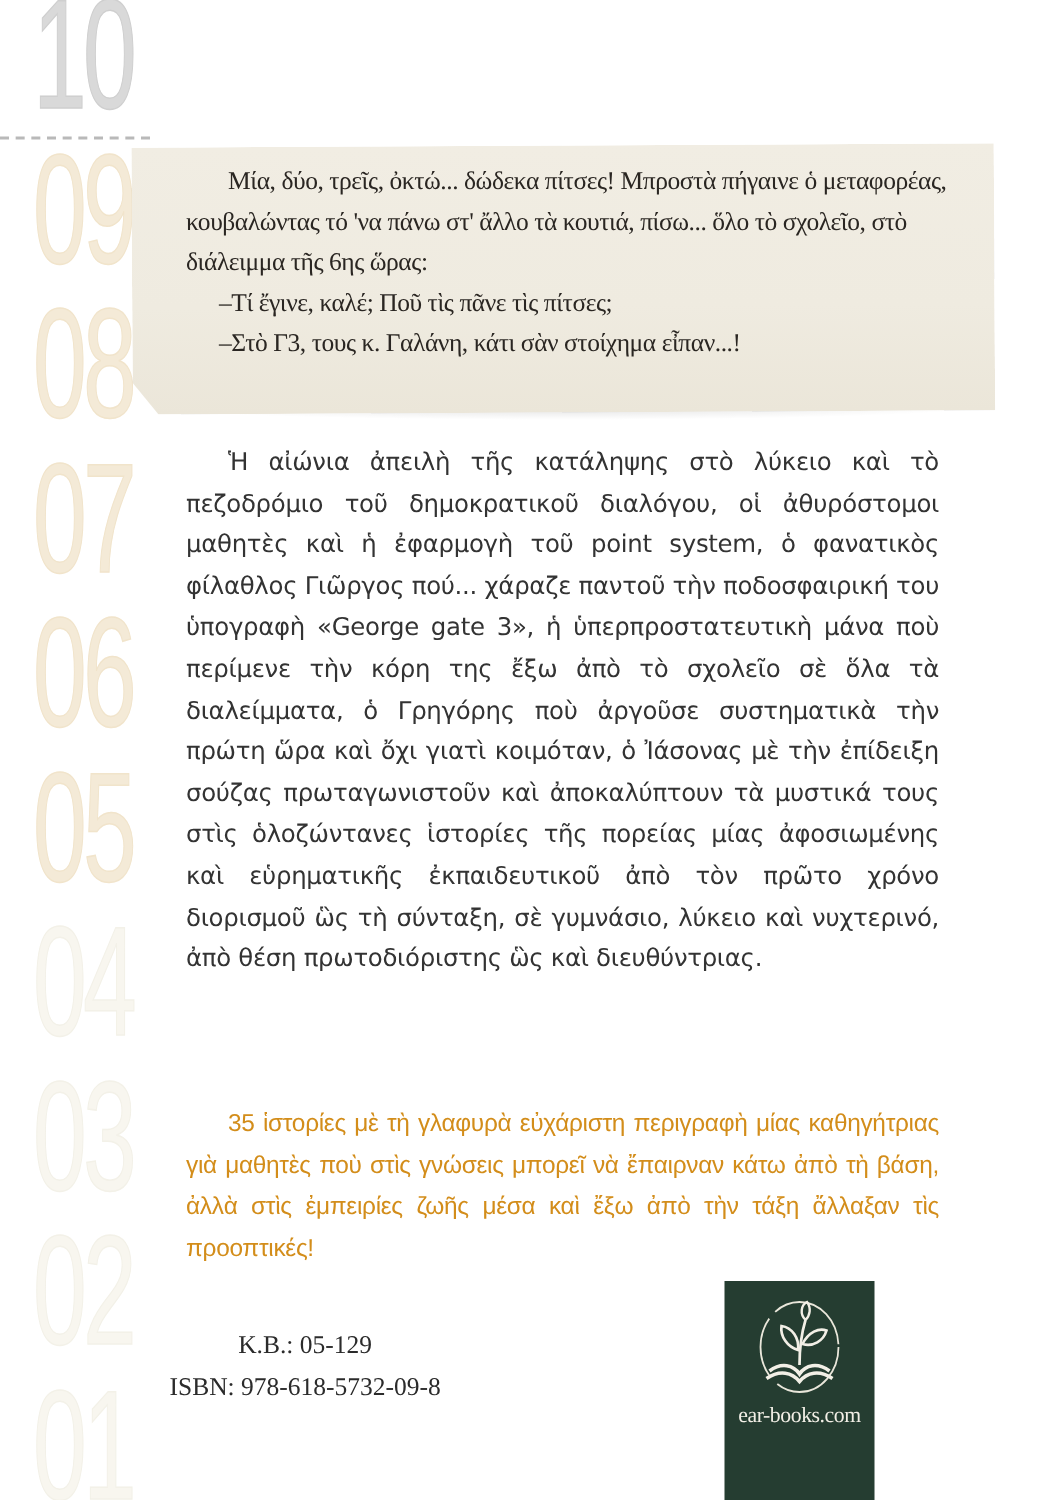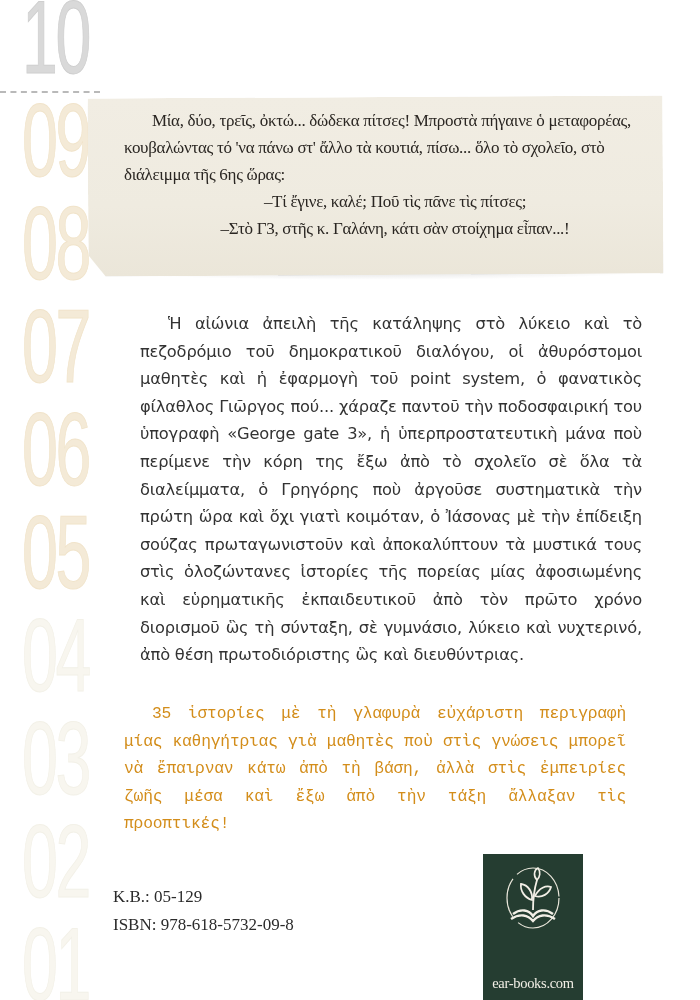--- a/index.html
+++ b/index.html
@@ -79,61 +79,60 @@
       color: #2a2622;
       letter-spacing: -0.3px;
     }
     .note-text .indent {
       text-indent: 28px;
       margin: 0;
     }
     .note-text .dlg {
       margin: 0;
       padding-left: 22px;
-      text-align: center;
     }
     
     .body-text {
       position: absolute;
       left: 124px;
       top: 294px;
       width: 502px;
       font-family: "DejaVu Sans", sans-serif;
       font-size: 16.3px;
       line-height: 27.6px;
       color: #333;
       text-align: justify;
-      margin: 16px;
+      margin: 0;
       text-indent: 28px;
       letter-spacing: -0.2px;
     }
     .highlight-text {
       position: absolute;
       left: 124px;
-      top: 700px;
+      top: 736px;
       width: 502px;
-      font-family: Liberation Mono, monospace;
+      font-family: Liberation Sans, sans-serif;
       font-size: 16.3px;
       line-height: 27.6px;
       color: #d38d1a;
       text-align: justify;
       margin: 0;
       text-indent: 28px;
       letter-spacing: -0.2px;
     }
     .meta {
       position: absolute;
       left: 113px;
       top: 883px;
       font-family: "Liberation Serif", serif;
       font-size: 17px;
       line-height: 28px;
       color: #2b2b2b;
     }
-    .meta div { white-space: nowrap; }
+    .meta div { white-space: nowrap; text-align: center; }
     
     .badge {
       position: absolute;
       left: 483px;
       top: 854px;
       width: 100px;
       height: 146px;
       background: #253d31;
     }
     .badge-logo {
@@ -146,21 +145,20 @@
     .badge-label {
       position: absolute;
       left: 0;
       top: 82px;
       width: 100px;
       text-align: center;
       font-family: "Liberation Serif", serif;
       font-size: 14.5px;
       color: #f2efe6;
       letter-spacing: -0.3px;
-      margin-top: 39px;
     }
   </style>
 </head>
 <body>
 
 <div class="numerals">
   <span class="numeral first">10</span>
   <span class="numeral">09</span>
   <span class="numeral">08</span>
   <span class="numeral">07</span>
@@ -172,21 +170,21 @@
   <span class="numeral faded">01</span>
 </div>
 
 <div class="dashed-line"></div>
 
 <div class="note-shadow"></div>
 <div class="note"></div>
 <div class="note-text">
   <p class="indent">Μία, δύο, τρεῖς, ὀκτώ... δώδεκα πίτσες! Μπροστὰ πήγαινε ὁ μεταφορέας, κουβαλώντας τό 'να πάνω στ' ἄλλο τὰ κουτιά, πίσω... ὅλο τὸ σχολεῖο, στὸ διάλειμμα τῆς 6ης ὥρας:</p>
   <p class="dlg">–Τί ἔγινε, καλέ; Ποῦ τὶς πᾶνε τὶς πίτσες;</p>
-  <p class="dlg">–Στὸ Γ3, στῆς κ. Γαλάνη, κάτι σὰν στοίχημα εἶπαν...!</p>
+  <p class="dlg">–Στὸ Γ3, τους κ. Γαλάνη, κάτι σὰν στοίχημα εἶπαν...!</p>
 </div>
 
 <p class="body-text">Ἡ αἰώνια ἀπειλὴ τῆς κατάληψης στὸ λύκειο καὶ τὸ πεζοδρόμιο τοῦ δημοκρατικοῦ διαλόγου, οἱ ἀθυρόστομοι μαθητὲς καὶ ἡ ἐφαρμογὴ τοῦ point system, ὁ φανατικὸς φίλαθλος Γιῶργος πού... χάραζε παντοῦ τὴν ποδοσφαιρική του ὑπογραφὴ «George gate 3», ἡ ὑπερπροστατευτικὴ μάνα ποὺ περίμενε τὴν κόρη της ἔξω ἀπὸ τὸ σχολεῖο σὲ ὅλα τὰ διαλείμματα, ὁ Γρηγόρης ποὺ ἀργοῦσε συστηματικὰ τὴν πρώτη ὥρα καὶ ὄχι γιατὶ κοιμόταν, ὁ Ἰάσονας μὲ τὴν ἐπίδειξη σούζας πρωταγωνιστοῦν καὶ ἀποκαλύπτουν τὰ μυστικά τους στὶς ὁλοζώντανες ἱστορίες τῆς πορείας μίας ἀφοσιωμένης καὶ εὑρηματικῆς ἐκπαιδευτικοῦ ἀπὸ τὸν πρῶτο χρόνο διορισμοῦ ὣς τὴ σύνταξη, σὲ γυμνάσιο, λύκειο καὶ νυχτερινό, ἀπὸ θέση πρωτοδιόριστης ὣς καὶ διευθύντριας.</p>
 
 <p class="highlight-text">35 ἱστορίες μὲ τὴ γλαφυρὰ εὐχάριστη περιγραφὴ μίας καθηγήτριας γιὰ μαθητὲς ποὺ στὶς γνώσεις μπορεῖ νὰ ἔπαιρναν κάτω ἀπὸ τὴ βάση, ἀλλὰ στὶς ἐμπειρίες ζωῆς μέσα καὶ ἔξω ἀπὸ τὴν τάξη ἄλλαξαν τὶς προοπτικές!</p>
 
 <div class="meta">
   <div>K.B.: 05-129</div>
   <div>ISBN: 978-618-5732-09-8</div>
 </div>

